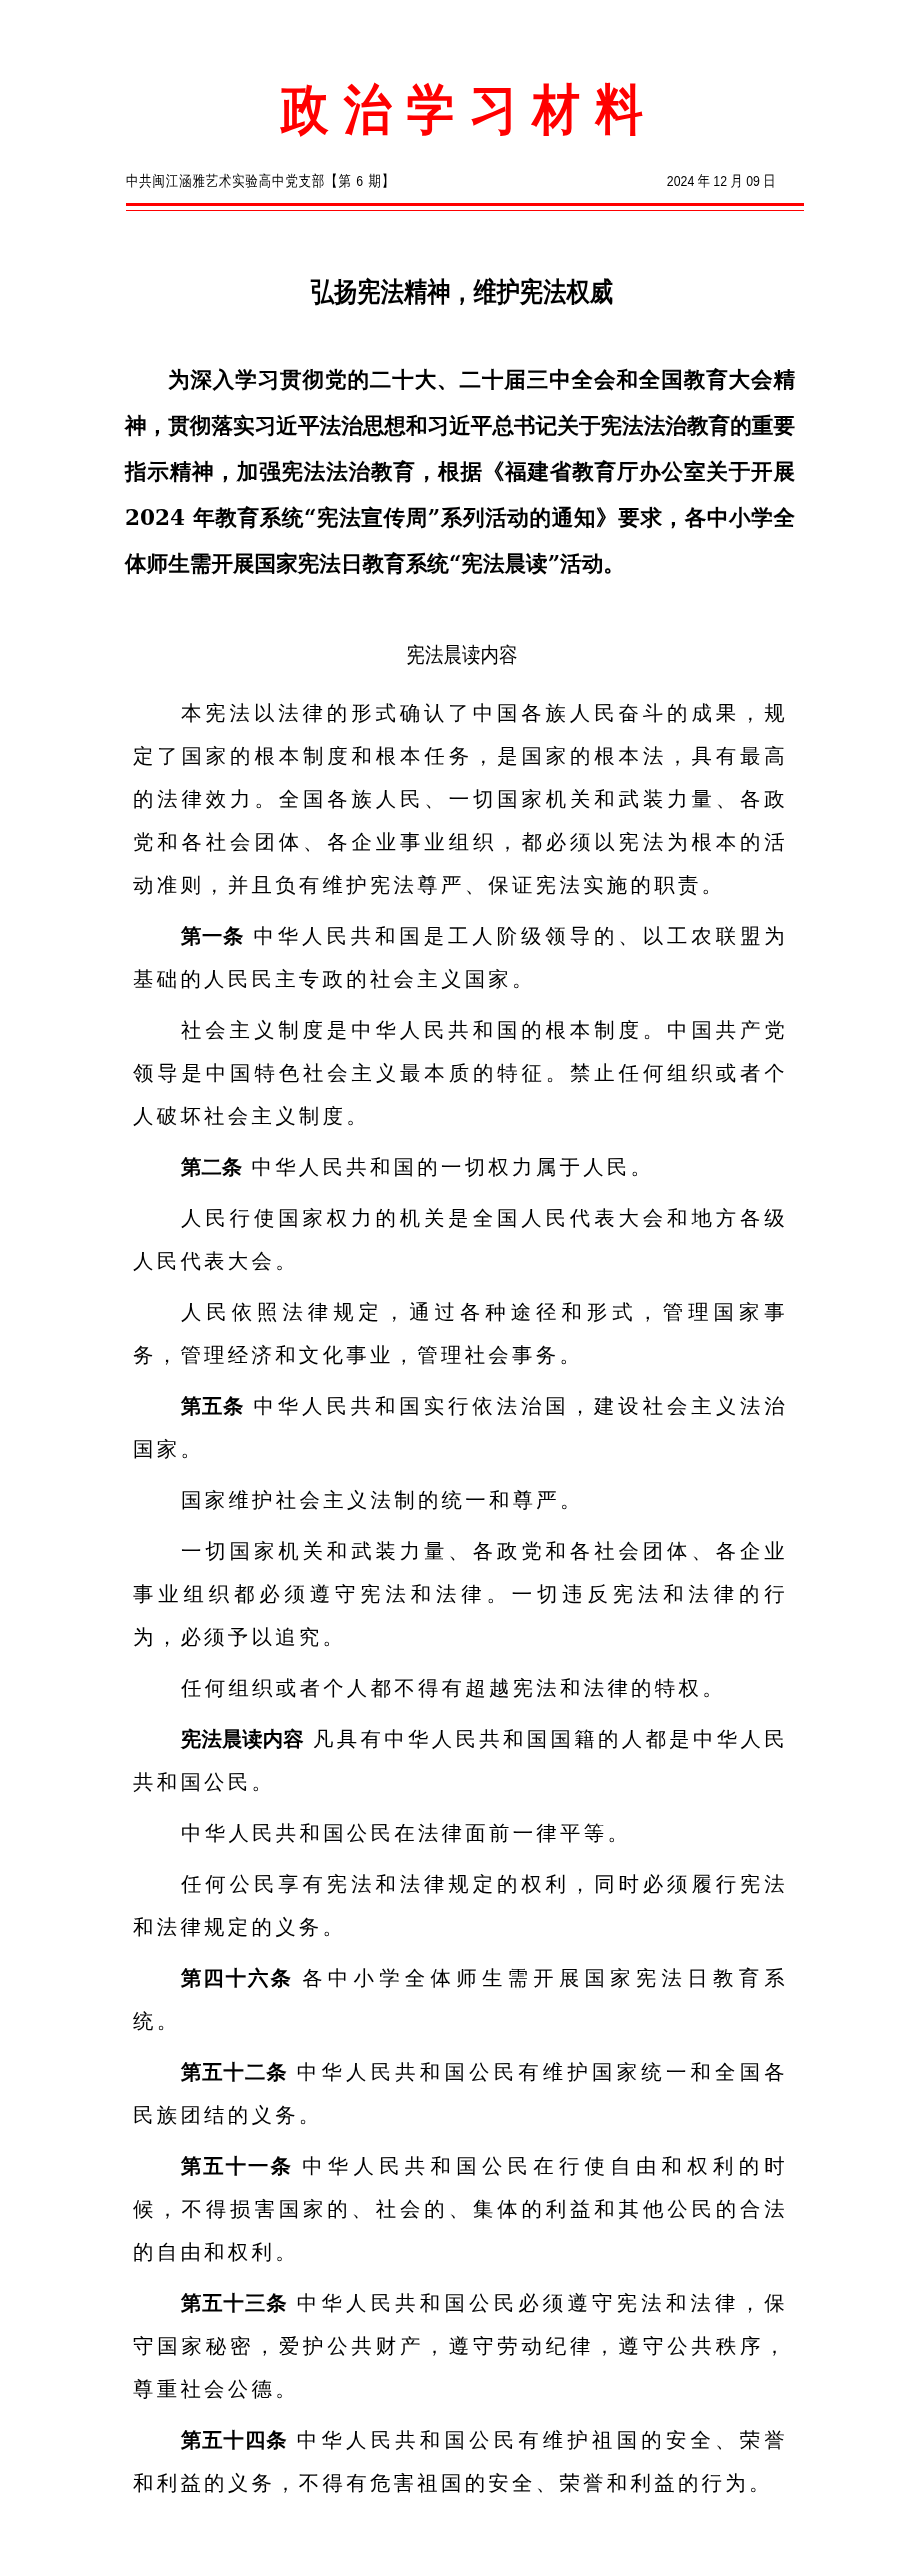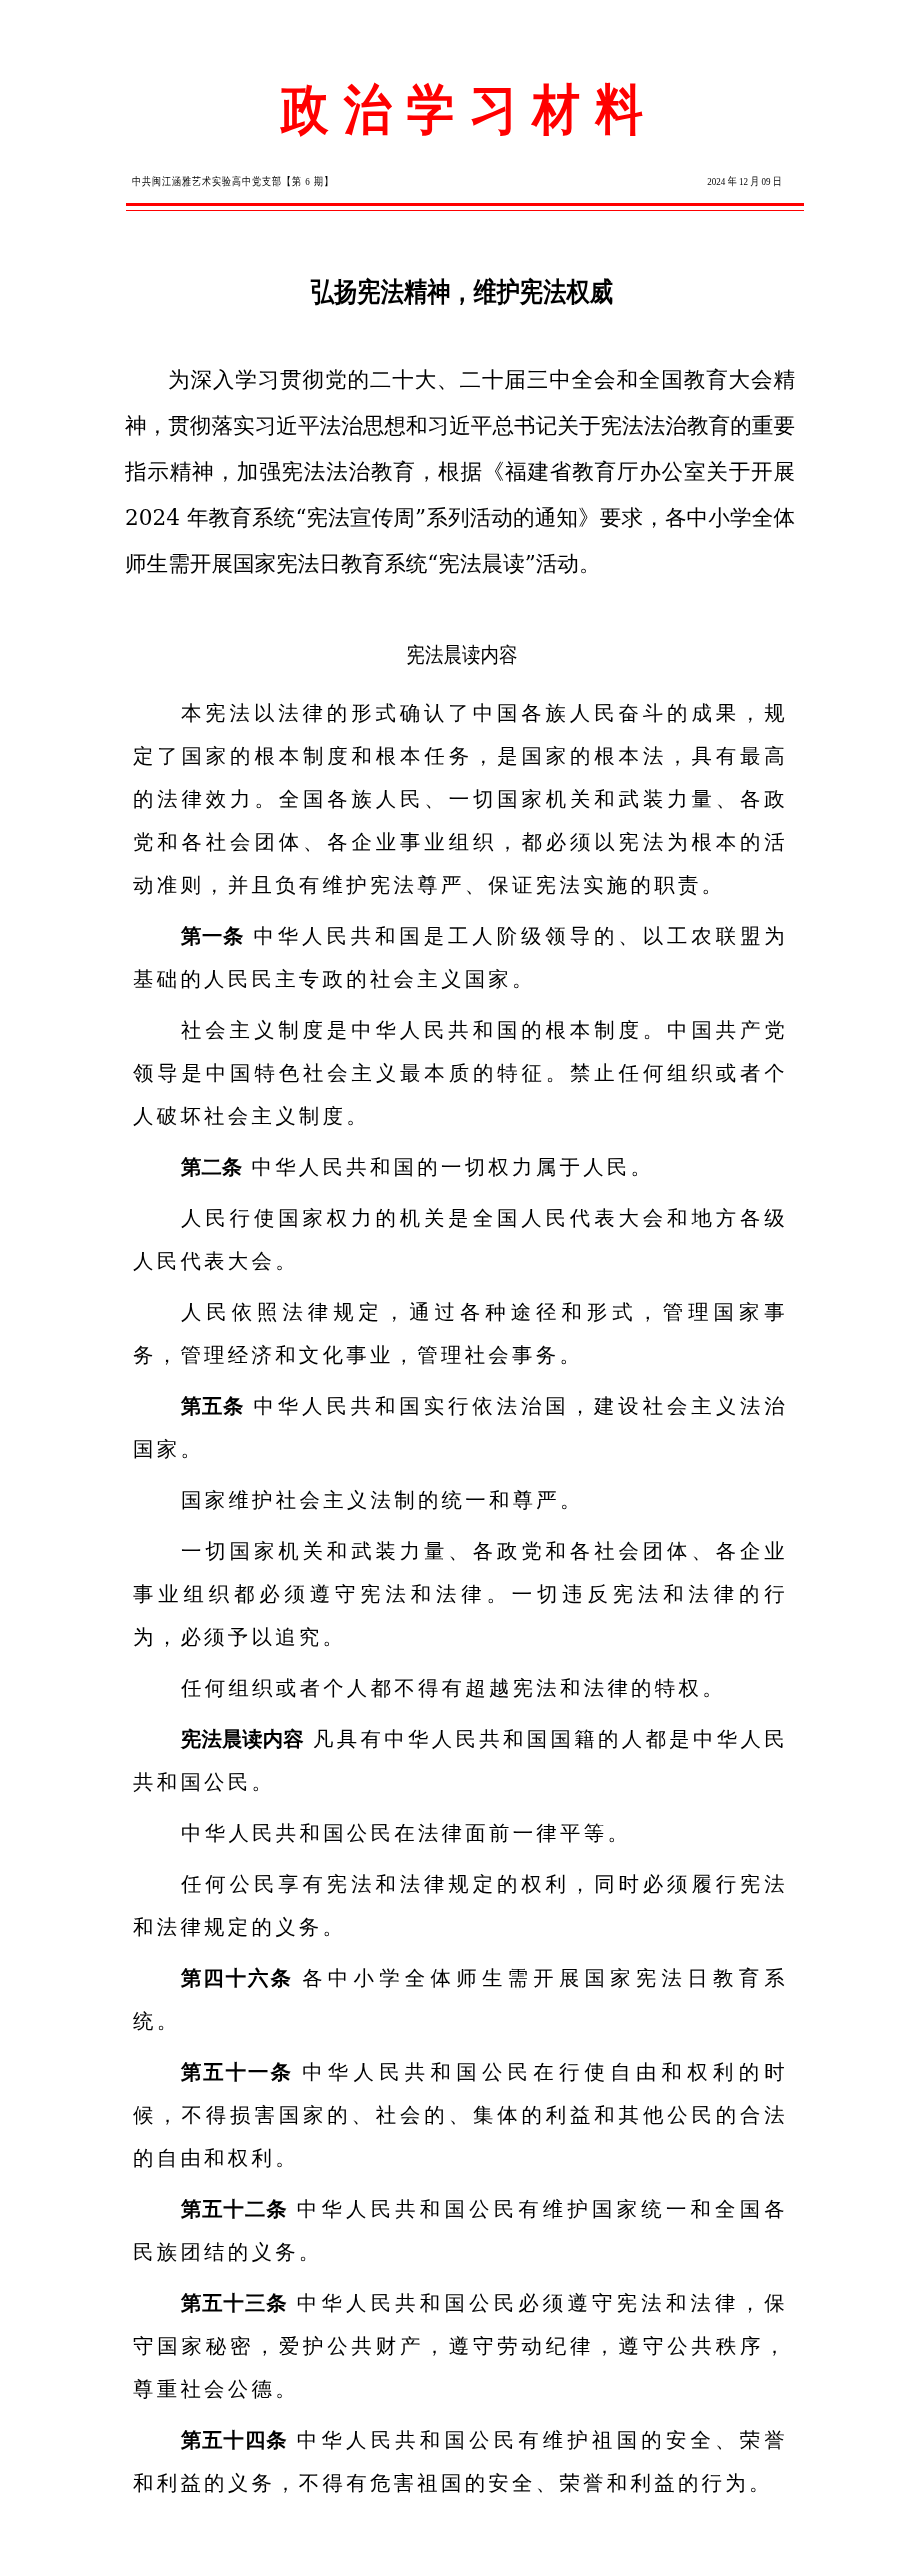--- a/index.html
+++ b/index.html
@@ -2,32 +2,32 @@
 <html style="font-size:9.3px"><head>
 <meta charset="utf-8">
 <style>
   html, body { margin: 0; padding: 0; background: #ffffff; }
   body { width: 924px; height: 2576px; position: relative; overflow: hidden;
          font-family: "DejaVu Serif", "Liberation Serif", serif; color: #000; }
   .masthead { position: absolute; left: 0; width: 924px; top: 80px; height: 58px;
               text-align: center; color: #ff0000; font-family: "DejaVu Serif", serif;
               font-weight: bold; font-size: 54px; line-height: 58px; letter-spacing: 17.5px;
               transform: scaleX(0.88); transform-origin: center; padding-left: 17.5px; box-sizing: border-box; }
-  .issue-line { position: absolute; left: 132px; width: 678px; top: 171px; height: 20px;
-                font-size: 11px; line-height: 20px; font-family: Liberation Serif, serif; }
+  .issue-line { position: absolute; left: 126px; width: 678px; top: 171px; height: 20px;
+                font-size: 15px; line-height: 20px; font-family: Liberation Sans, sans-serif; }
   .issue-left { position: absolute; left: 0; top: 0; letter-spacing: 1.2px; transform: scaleX(0.82); transform-origin: left center; white-space: nowrap; }
   .issue-right { position: absolute; right: 28px; top: 0; transform: scaleX(0.82); transform-origin: right center; white-space: nowrap; }
   .rule-thick { position: absolute; left: 126px; width: 678px; top: 203px; height: 2.9px; background: #ff0000; }
   .rule-thin { position: absolute; left: 126px; width: 678px; top: 210px; height: 1.2px; background: #ff0000; }
   .article-title { position: absolute; left: 0; width: 924px; top: 275px; height: 33px;
                    text-align: center; font-size: 27px; line-height: 33px; font-weight: bold;
                    font-family: "DejaVu Serif", serif; transform: scaleX(0.86); transform-origin: center; }
   .intro { position: absolute; left: 125px; width: 670px; top: 357px;
            font-size: 21.6px; line-height: 46px; text-indent: 43px; text-align: justify;
-           font-family: "DejaVu Serif", serif; }
+           font-family: "DejaVu Serif", serif; font-weight: bold; }
   .intro p { margin: 0; }
   .section-heading { position: absolute; left: 0; width: 924px; top: 641px; height: 29px;
                      text-align: center; font-size: 21px; line-height: 29px; font-family: "DejaVu Sans", sans-serif;
                      transform: scaleX(0.88); transform-origin: center; }
   .body-text { position: absolute; left: 125px; width: 671px; top: 684px;
                font-size: 20.4px; line-height: 43px; letter-spacing: 3.3px;
                font-family: "DejaVu Sans", sans-serif; text-align: justify; }
   .body-text p { margin: 8px; text-indent: 48px; }
   .article-label { font-weight: bold; letter-spacing: 0; margin-right: 9.3px; }
 </style>
@@ -60,18 +60,18 @@
   <p><span>人民行使国家权力的机关是全国人民代表大会和地方各级人民代表大会。</span></p>
   <p><span>人民依照法律规定，通过各种途径和形式，管理国家事务，管理经济和文化事业，管理社会事务。</span></p>
   <p><span class="article-label">第五条</span><span>中华人民共和国实行依法治国，建设社会主义法治国家。</span></p>
   <p><span>国家维护社会主义法制的统一和尊严。</span></p>
   <p><span>一切国家机关和武装力量、各政党和各社会团体、各企业事业组织都必须遵守宪法和法律。一切违反宪法和法律的行为，必须予以追究。</span></p>
   <p><span>任何组织或者个人都不得有超越宪法和法律的特权。</span></p>
   <p><span class="article-label">宪法晨读内容</span><span>凡具有中华人民共和国国籍的人都是中华人民共和国公民。</span></p>
   <p><span>中华人民共和国公民在法律面前一律平等。</span></p>
   <p><span>任何公民享有宪法和法律规定的权利，同时必须履行宪法和法律规定的义务。</span></p>
   <p><span class="article-label">第四十六条</span><span>各中小学全体师生需开展国家宪法日教育系统。</span></p>
+  <p><span class="article-label">第五十二条</span><span>中华人民共和国公民有维护国家统一和全国各民族团结的义务。</span></p>
   <p><span class="article-label">第五十一条</span><span>中华人民共和国公民在行使自由和权利的时候，不得损害国家的、社会的、集体的利益和其他公民的合法的自由和权利。</span></p>
-  <p><span class="article-label">第五十二条</span><span>中华人民共和国公民有维护国家统一和全国各民族团结的义务。</span></p>
   <p><span class="article-label">第五十三条</span><span>中华人民共和国公民必须遵守宪法和法律，保守国家秘密，爱护公共财产，遵守劳动纪律，遵守公共秩序，尊重社会公德。</span></p>
   <p><span class="article-label">第五十四条</span><span>中华人民共和国公民有维护祖国的安全、荣誉和利益的义务，不得有危害祖国的安全、荣誉和利益的行为。</span></p>
 </div>
 
 
 </body></html>

